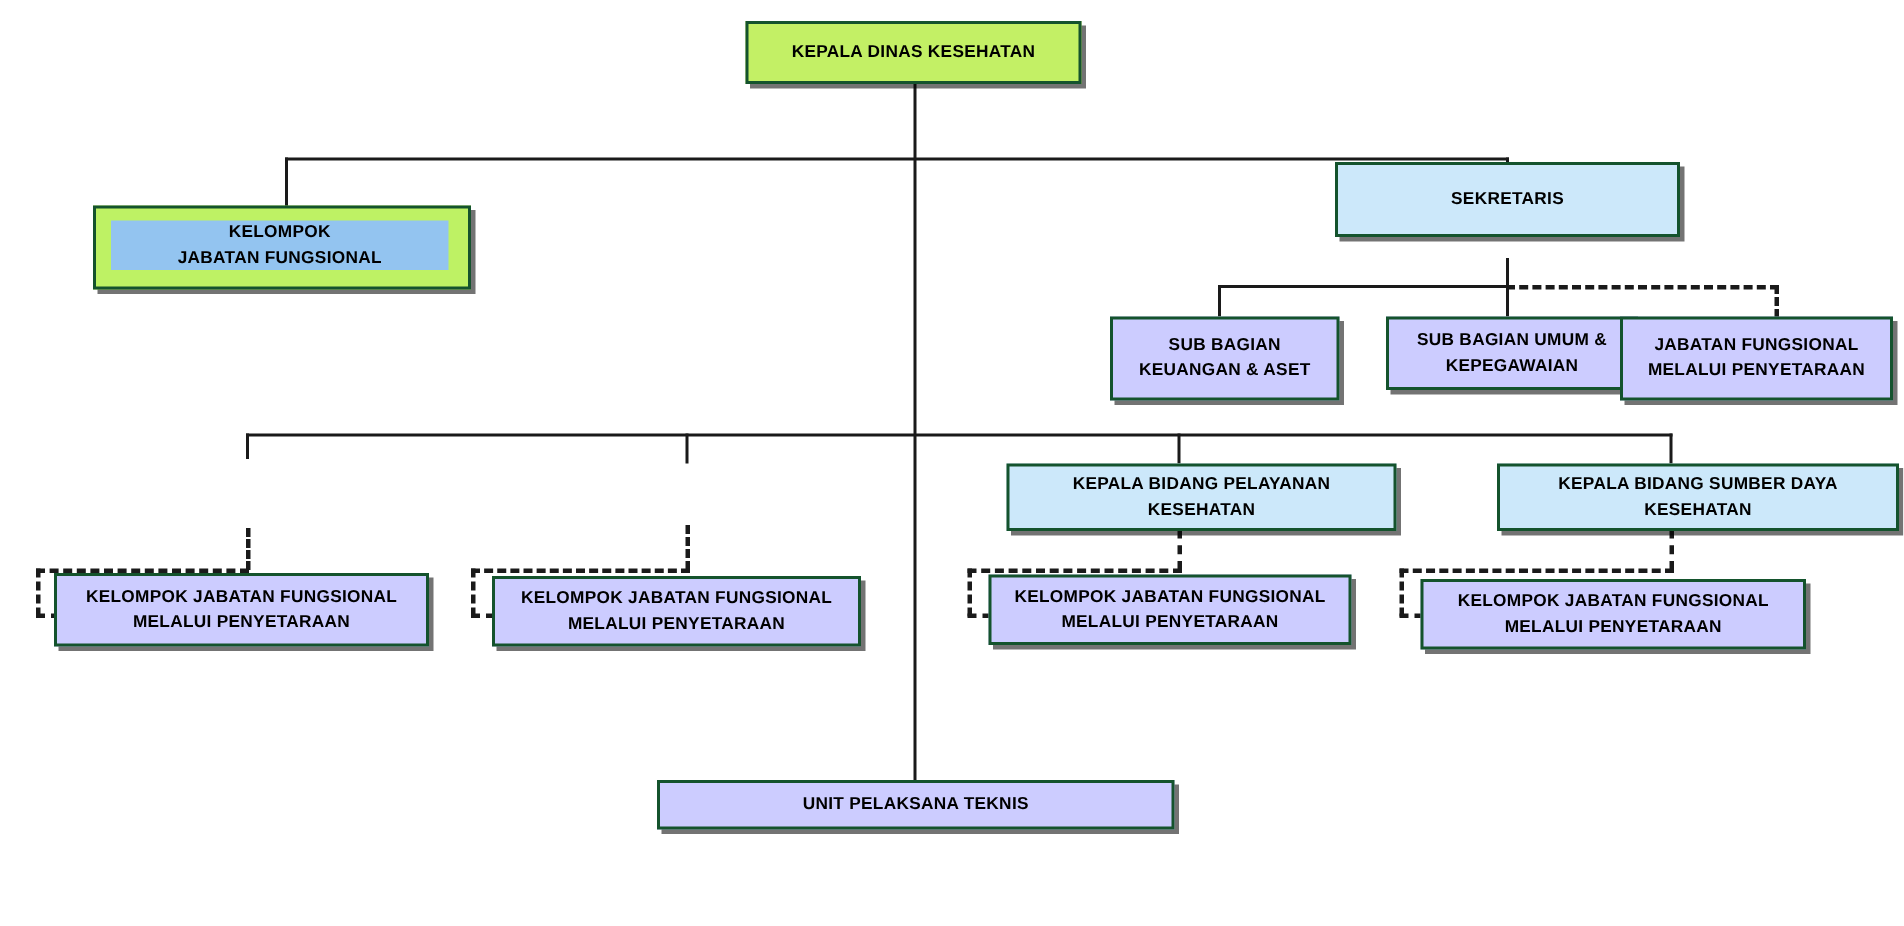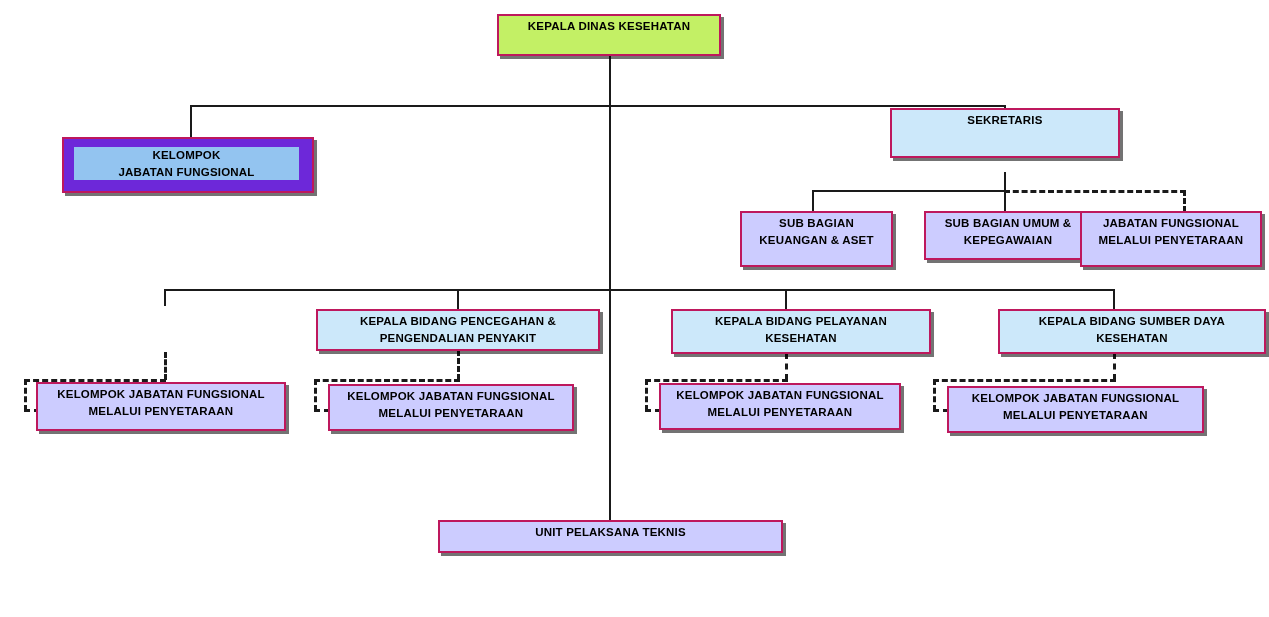--- a/index.html
+++ b/index.html
@@ -15,38 +15,39 @@
     width: 1269px;
     height: 617px;
     background: #ffffff;
     overflow: hidden;
   }
 
   
   .node {
     position: absolute;
     box-sizing: border-box;
-    border: 2px solid #be185d;
+    border: 2px solid #14532d;
     display: flex;
+    align-items: center;
     justify-content: center;
     text-align: center;
     font-weight: bold;
     font-size: 11.5px;
     line-height: 1.45;
     letter-spacing: 0.2px;
     color: #000000;
     padding: 2px 6px;
     box-shadow: 3px 3px 0 rgba(0,0,0,0.55);
   }
   .node-label { display: block; white-space: pre-line; }
 
   .fill-green    { background: #C3F065; }
   .fill-blue     { background: #CCE8FA; }
   .fill-lavender { background: #CCCCFF; }
-  .fill-paleblue { background: #6d28d9; }
+  .fill-paleblue { background: #bef264; }
 
   
   .node-inner-band {
     position: absolute;
     background: #93C4F0;
     display: flex;
     align-items: center;
     justify-content: center;
     text-align: center;
     font-weight: bold;
@@ -144,24 +145,20 @@
     <span class="node-label">SUB BAGIAN UMUM &amp;
 KEPEGAWAIAN</span>
   </div>
 
   <div class="node fill-lavender" style="left:1080px; top:211px; width:182px; height:56px;">
     <span class="node-label">JABATAN FUNGSIONAL
 MELALUI PENYETARAAN</span>
   </div>
 
 
-  <div class="node fill-blue" style="left:316px; top:309px; width:284px; height:42px;">
-    <span class="node-label">KEPALA BIDANG PENCEGAHAN &amp;
-PENGENDALIAN PENYAKIT</span>
-  </div>
 
   <div class="node fill-blue" style="left:671px; top:309px; width:260px; height:45px;">
     <span class="node-label">KEPALA BIDANG PELAYANAN
 KESEHATAN</span>
   </div>
 
   <div class="node fill-blue" style="left:998px; top:309px; width:268px; height:45px;">
     <span class="node-label">KEPALA BIDANG SUMBER DAYA
 KESEHATAN</span>
   </div>

